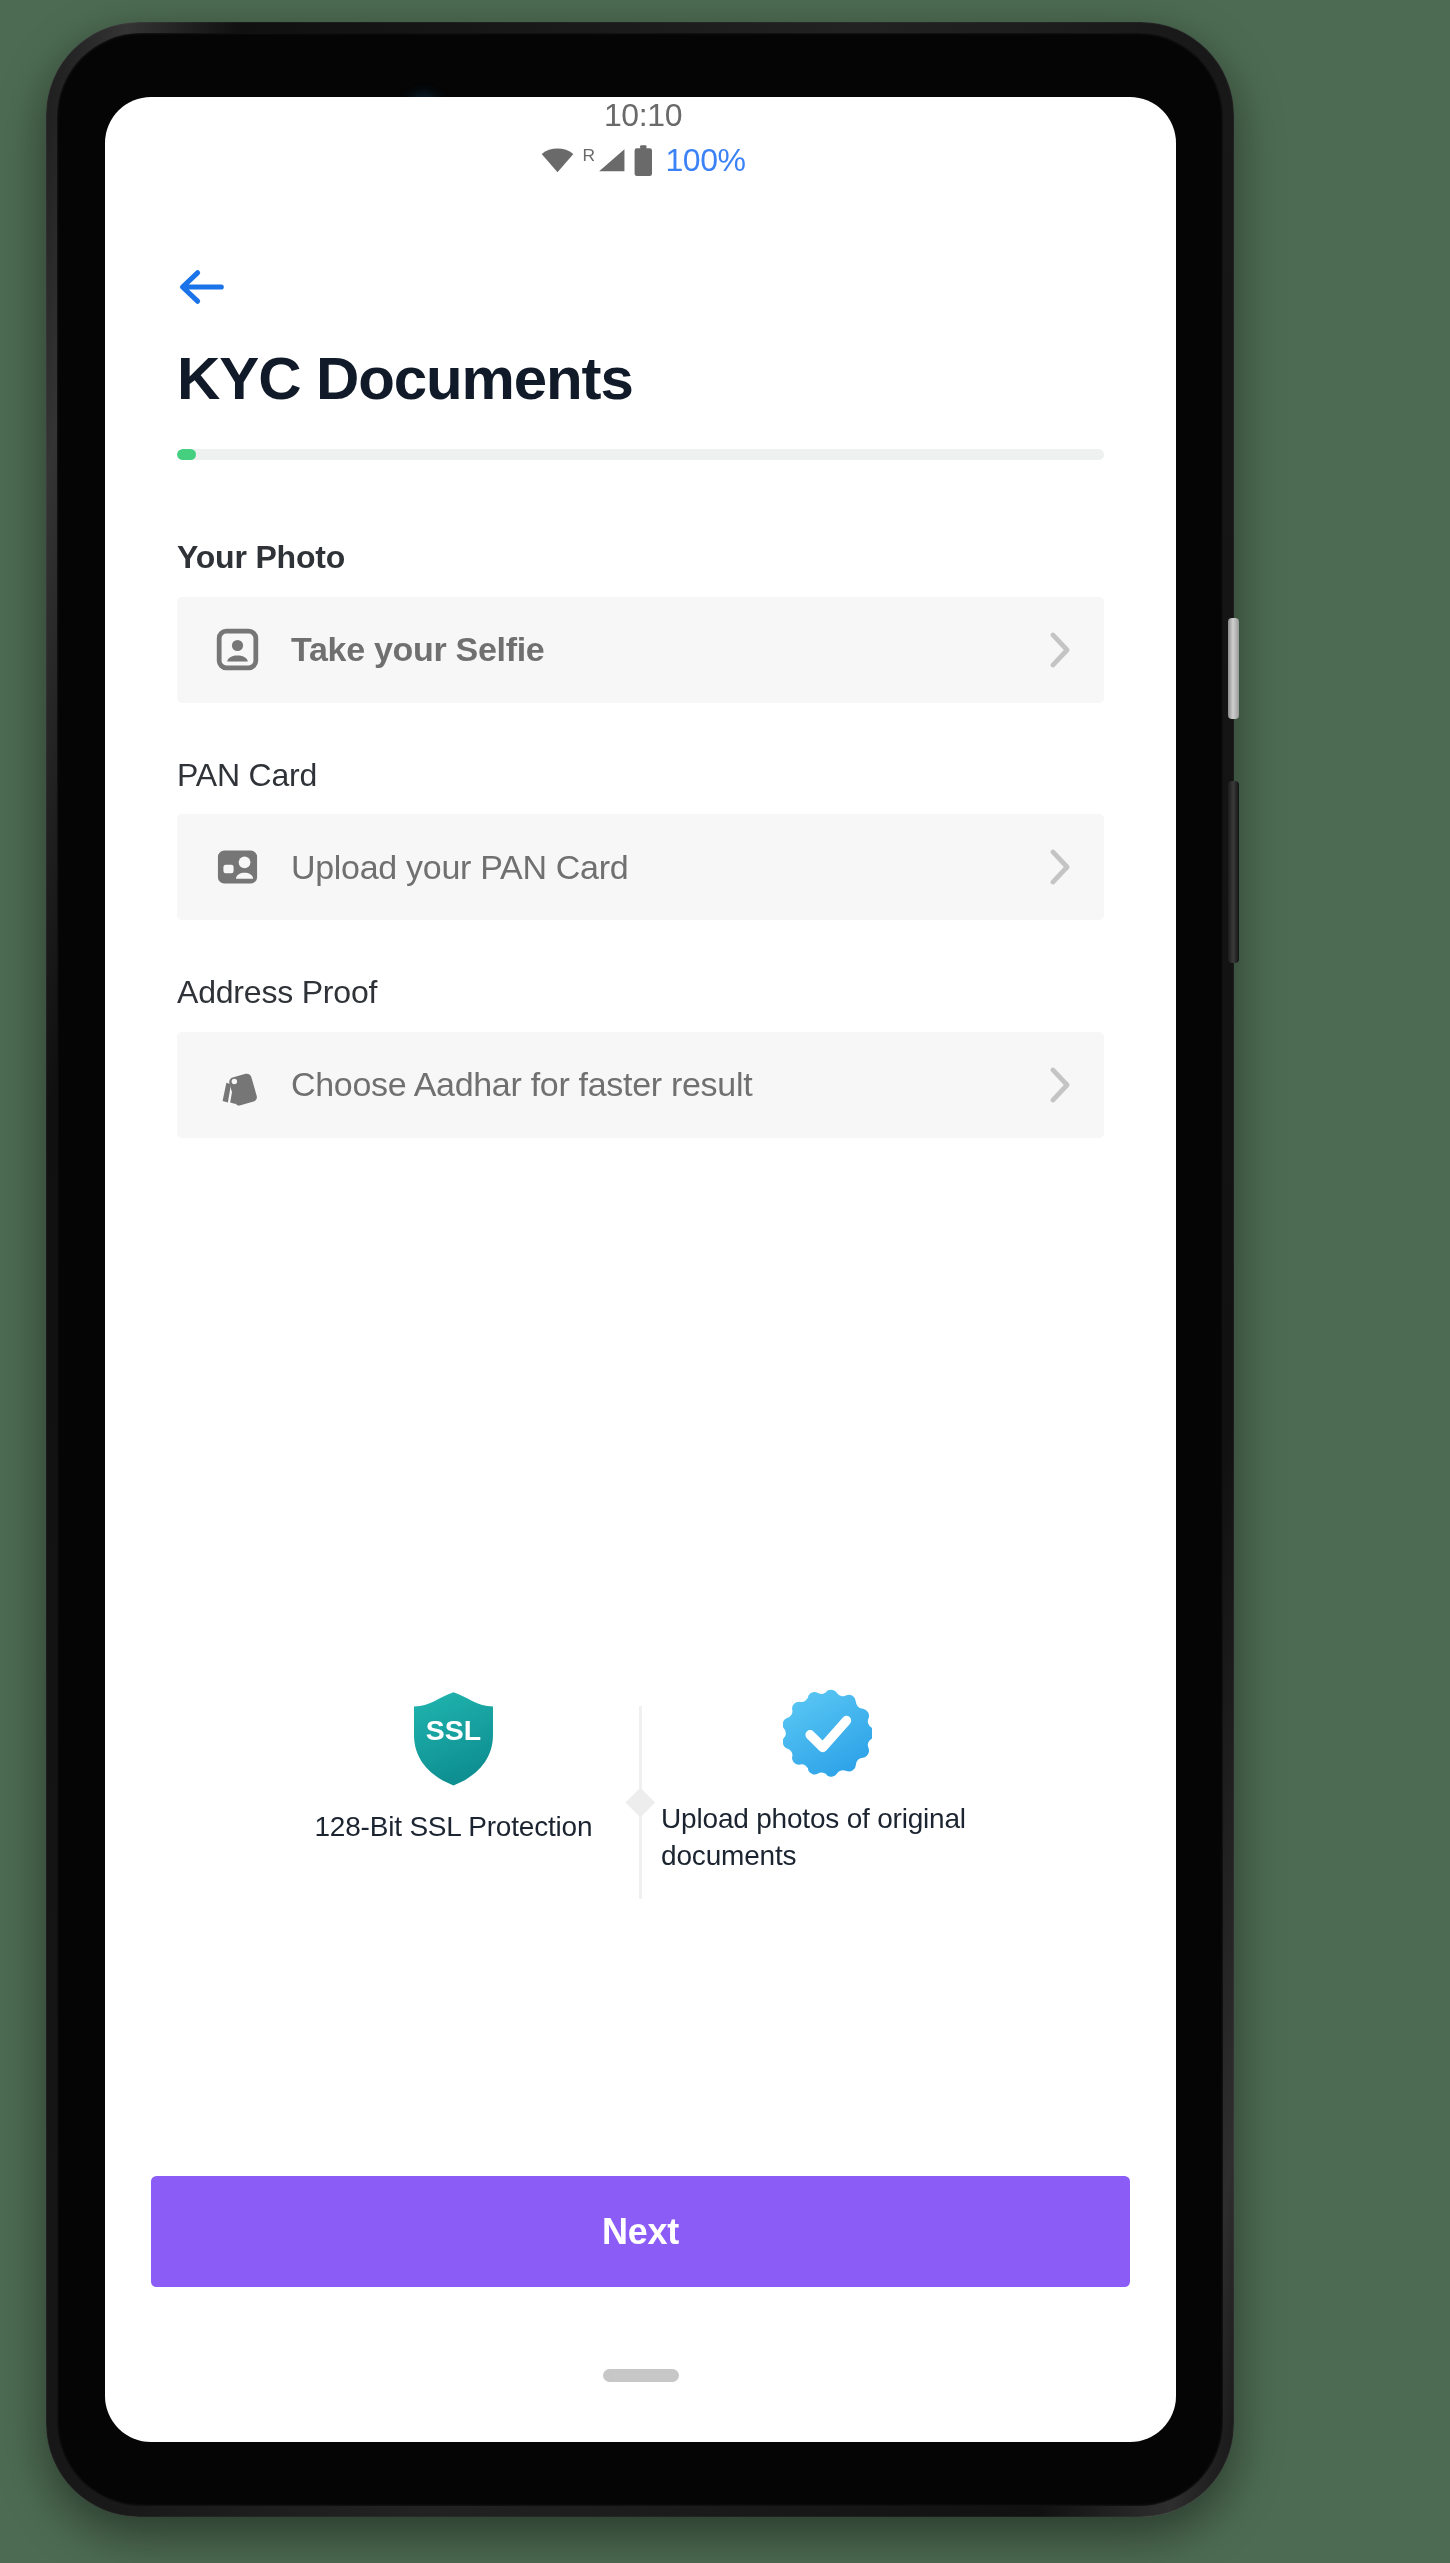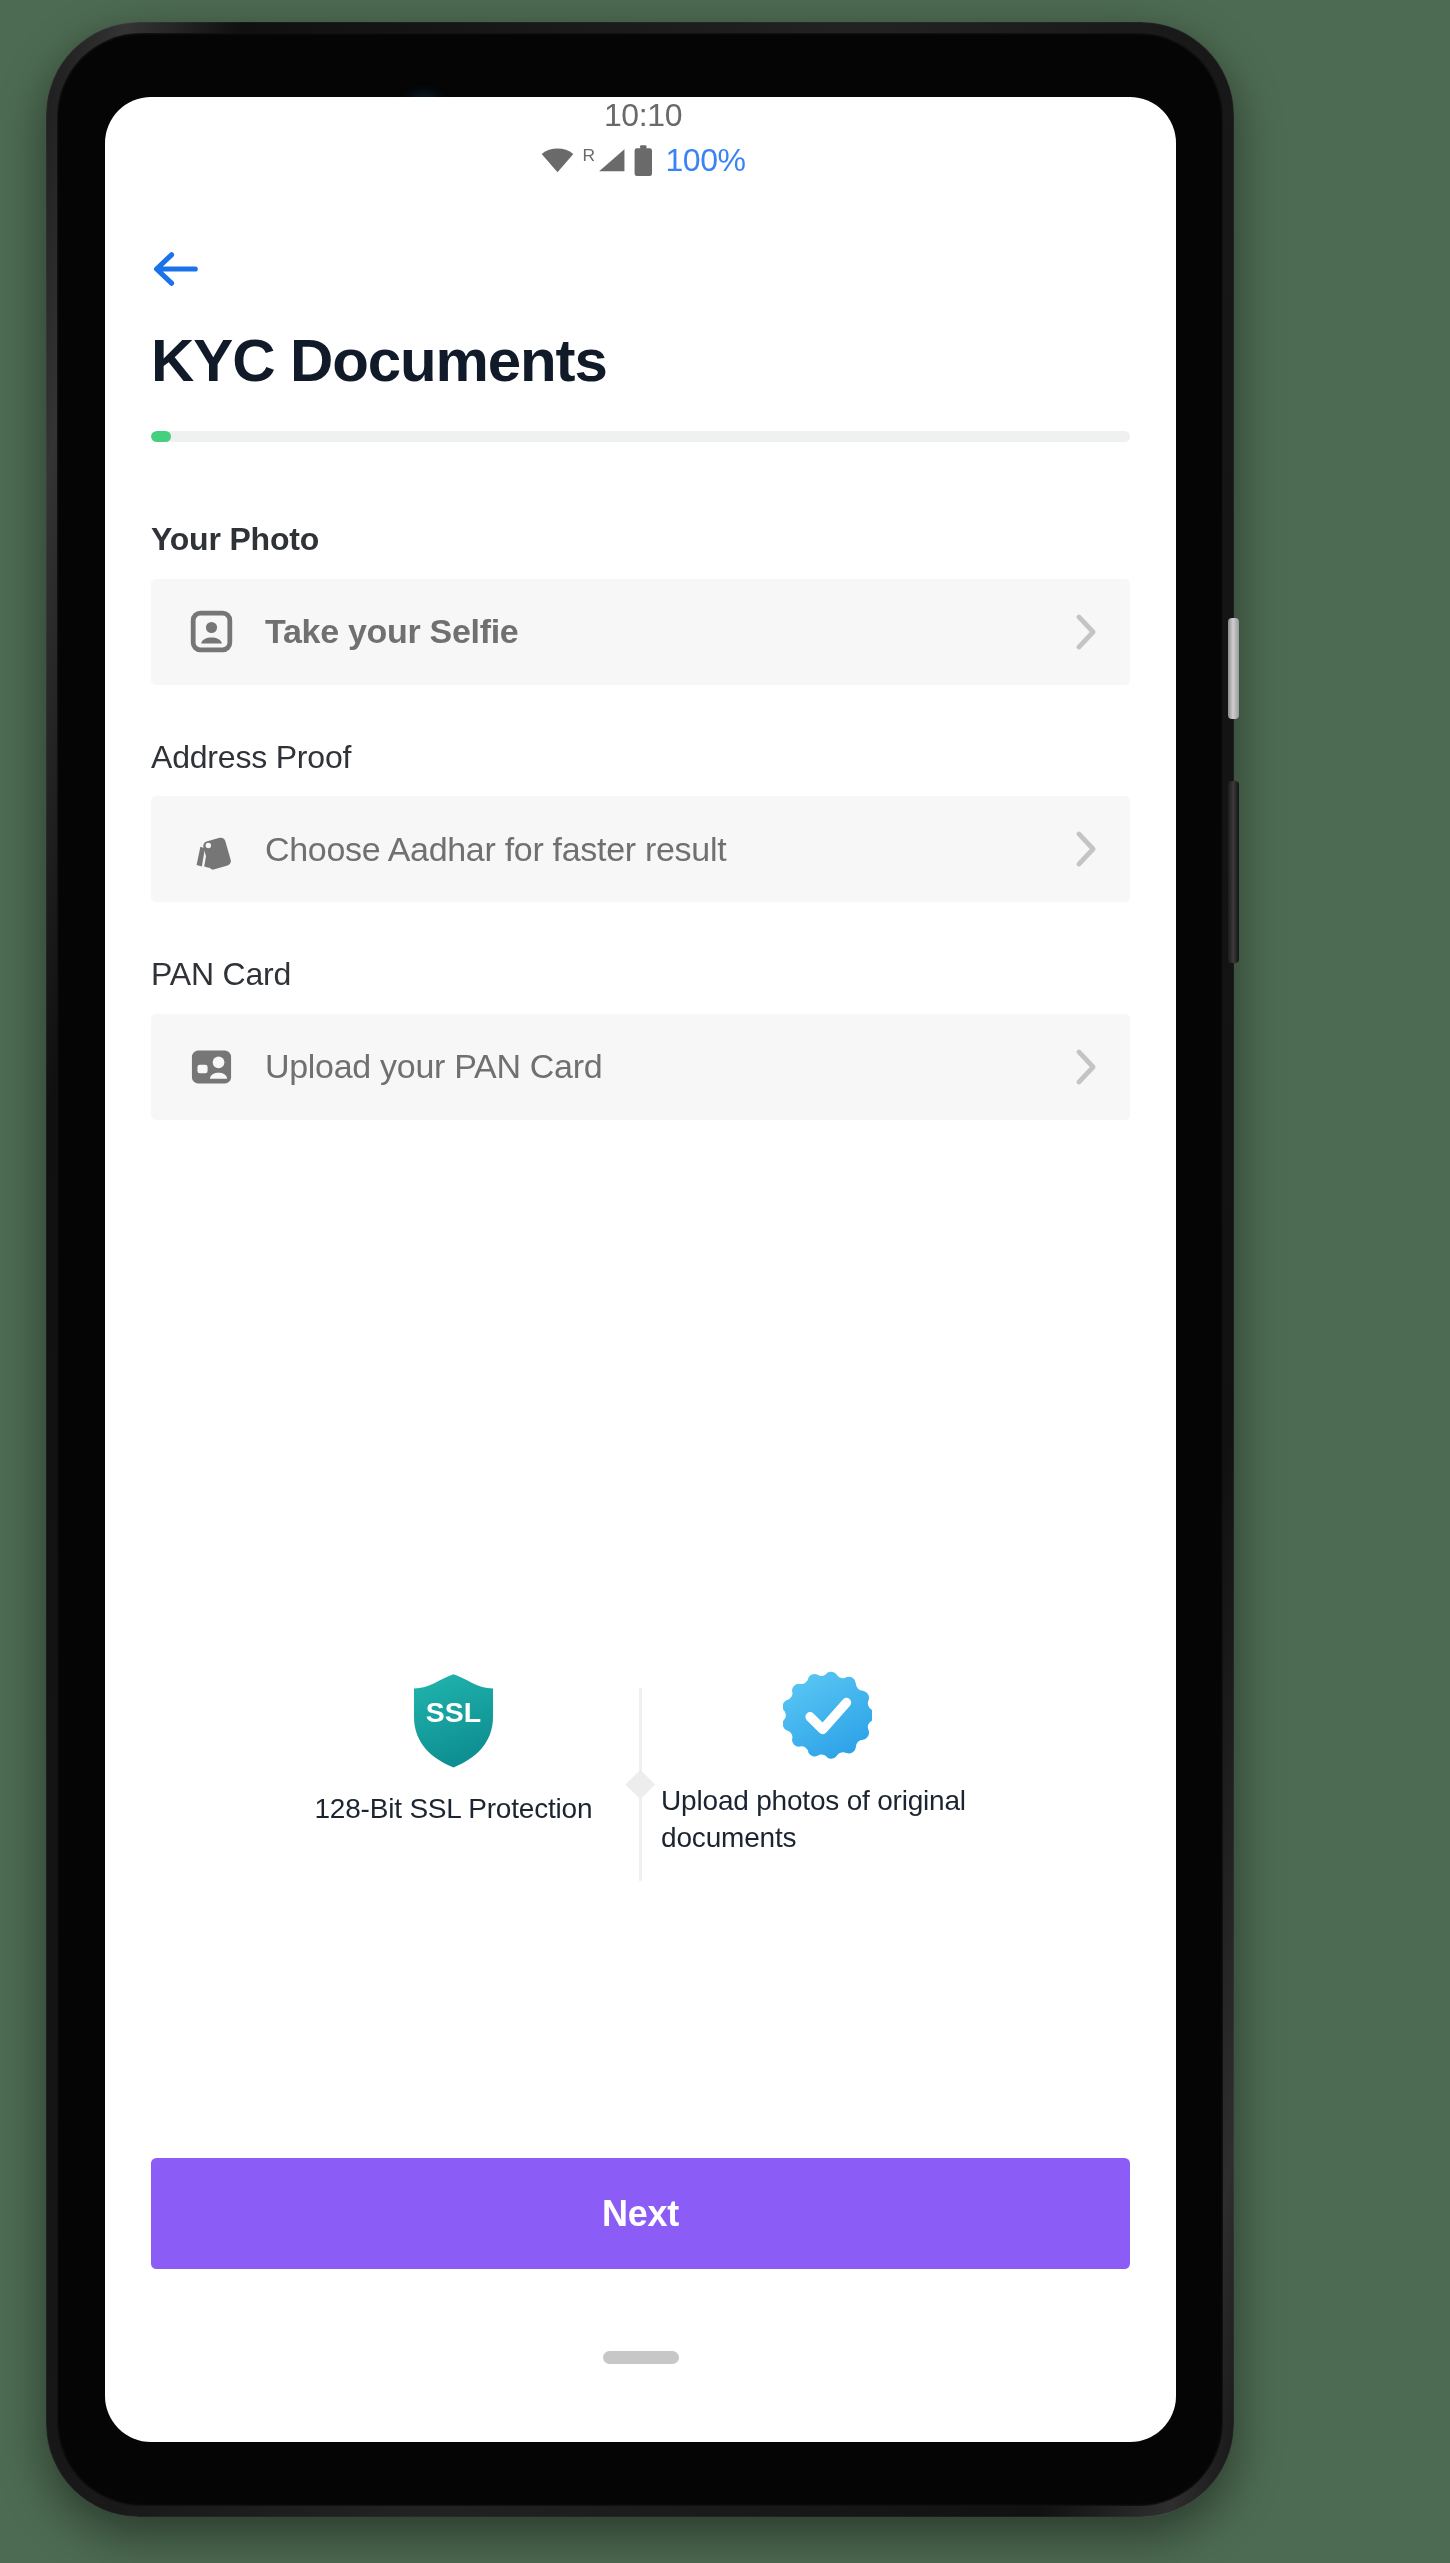--- a/index.html
+++ b/index.html
@@ -102,24 +102,24 @@
   #battery-percent {
     font-size: 32px;
     color: #3b82f6;
     margin-left: 4.8px;
     letter-spacing: -0.4px;
   }
 
   
   #app-content {
     position: absolute;
-    left: 0; top: 64px;
+    left: 0; top: 82px;
     width: 100%;
     height: calc(100% - 82px);
-    padding: 0 46px;
+    padding: 0 72px;
   }
 
   #back-button {
     margin-top: 86px;
     width: 57px; height: 44px;
     display: flex; align-items: center;
     cursor: pointer;
   }
 
   #page-title {
@@ -311,51 +311,51 @@
           <span class="row-text">Take your Selfie</span>
           <span class="row-chevron">
             <svg width="24" height="38" viewBox="0 0 30 48">
               <path d="M6 5 L24 24 L6 43" fill="none" stroke="#c4c4c4" stroke-width="6" stroke-linecap="round" stroke-linejoin="round"></path>
             </svg>
           </span>
         </div>
       </div>
 
       <div class="field-group">
+        <div class="field-label">PAN Card</div>
+        <div class="field-row">
+          <span class="row-icon">
+            <svg width="43" height="36" viewBox="0 0 54 46">
+              <rect x="2" y="2" width="50" height="42" rx="8" fill="#767676"></rect>
+              <rect x="9" y="20" width="13" height="11" rx="3" fill="#f7f7f7"></rect>
+              <circle cx="36" cy="17" r="7.5" fill="#f7f7f7"></circle>
+              <path d="M25 38 C 26 28, 46 28, 47 38 Z" fill="#f7f7f7"></path>
+            </svg>
+          </span>
+          <span class="row-text">Upload your PAN Card</span>
+          <span class="row-chevron">
+            <svg width="24" height="38" viewBox="0 0 30 48">
+              <path d="M6 5 L24 24 L6 43" fill="none" stroke="#c4c4c4" stroke-width="6" stroke-linecap="round" stroke-linejoin="round"></path>
+            </svg>
+          </span>
+        </div>
+      </div>
+
+      <div class="field-group">
         <div class="field-label">Address Proof</div>
         <div class="field-row">
           <span class="row-icon">
             <svg width="46" height="46" viewBox="0 0 58 58">
               <path d="M10 50 L15 26 L21 28 L17 52 Z" fill="#767676"></path>
               <path d="M20 52 L25 24 L31 27 L27 54 Z" fill="#767676"></path>
               <rect x="22" y="16" width="30" height="38" rx="6" fill="#767676" transform="rotate(-16 37 35)"></rect>
               <circle cx="25.5" cy="24.5" r="3.6" fill="#f7f7f7"></circle>
             </svg>
           </span>
           <span class="row-text">Choose Aadhar for faster result</span>
-          <span class="row-chevron">
-            <svg width="24" height="38" viewBox="0 0 30 48">
-              <path d="M6 5 L24 24 L6 43" fill="none" stroke="#c4c4c4" stroke-width="6" stroke-linecap="round" stroke-linejoin="round"></path>
-            </svg>
-          </span>
-        </div>
-      </div>
-
-      <div class="field-group">
-        <div class="field-label">PAN Card</div>
-        <div class="field-row">
-          <span class="row-icon">
-            <svg width="43" height="36" viewBox="0 0 54 46">
-              <rect x="2" y="2" width="50" height="42" rx="8" fill="#767676"></rect>
-              <rect x="9" y="20" width="13" height="11" rx="3" fill="#f7f7f7"></rect>
-              <circle cx="36" cy="17" r="7.5" fill="#f7f7f7"></circle>
-              <path d="M25 38 C 26 28, 46 28, 47 38 Z" fill="#f7f7f7"></path>
-            </svg>
-          </span>
-          <span class="row-text">Upload your PAN Card</span>
           <span class="row-chevron">
             <svg width="24" height="38" viewBox="0 0 30 48">
               <path d="M6 5 L24 24 L6 43" fill="none" stroke="#c4c4c4" stroke-width="6" stroke-linecap="round" stroke-linejoin="round"></path>
             </svg>
           </span>
         </div>
       </div>
 
       <div id="trust-section">
 

